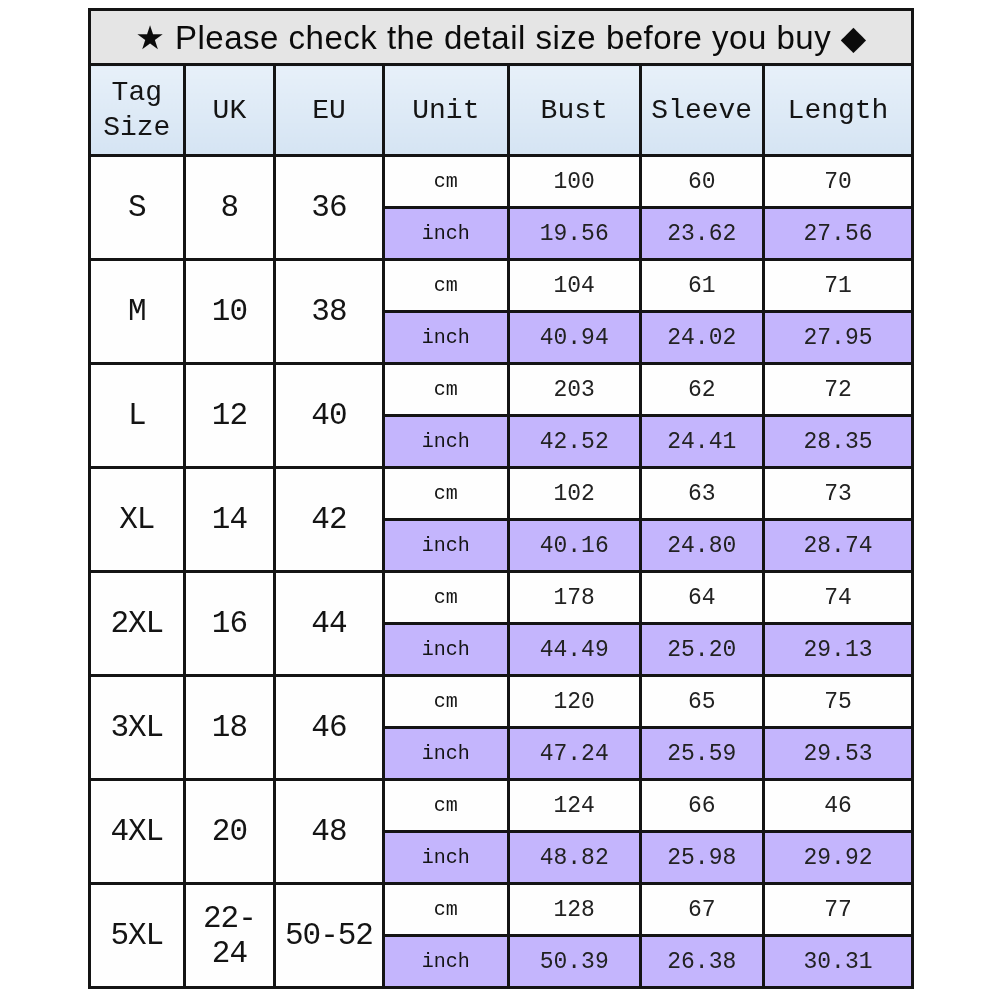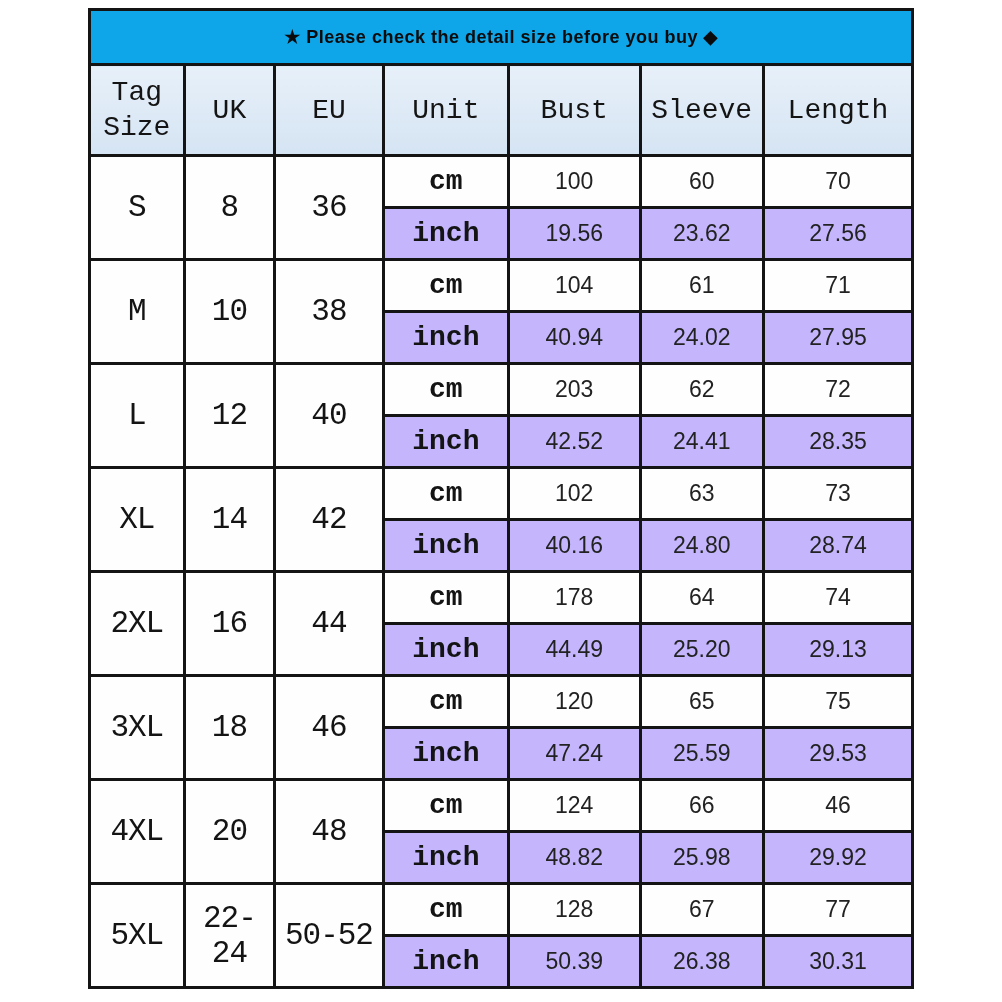--- a/index.html
+++ b/index.html
@@ -29,49 +29,48 @@
   table.size-chart td, table.size-chart th {
     border: 3px solid #141414;
     text-align: center;
     vertical-align: middle;
     padding: 0;
     overflow: hidden;
   }
   
   td.banner {
     height: 52px;
-    background: #0ea5e9;
+    background: #e5e5e5;
     font-family: "Liberation Sans", sans-serif;
-    font-weight: bold;
-    font-size: 18px;
+    font-weight: normal;
+    font-size: 33px;
     color: #0b0b0b;
     letter-spacing: 0.5px;
   }
   
   tr.head th {
     height: 88px;
     background: linear-gradient(#e7f0f9, #d5e4f3);
     font-family: "Liberation Mono", monospace;
     font-weight: normal;
     font-size: 28px;
     line-height: 1.25;
   }
   th.tagsize { padding: 0 10px; }
   
   td.size-cell, td.uk-cell, td.eu-cell {
     background: #fefefe;
     font-size: 31px;
     letter-spacing: -1px;
   }
   td.unit-cell {
-    font-size: 28px;
-    font-weight: bold;
+    font-size: 20px;
   }
   td.val-cell {
-    font-family: Liberation Sans, sans-serif;
+    font-family: Liberation Mono, monospace;
     font-size: 23px;
     color: #222;
   }
   tr.cm-row td { height: 49px; background: #fefefe; }
   tr.inch-row td { height: 49px; background: #c4b5fd; }
   tr.cm-row td.size-cell,
   tr.cm-row td.uk-cell,
   tr.cm-row td.eu-cell { background: #fefefe; }
 </style>
 </head>

